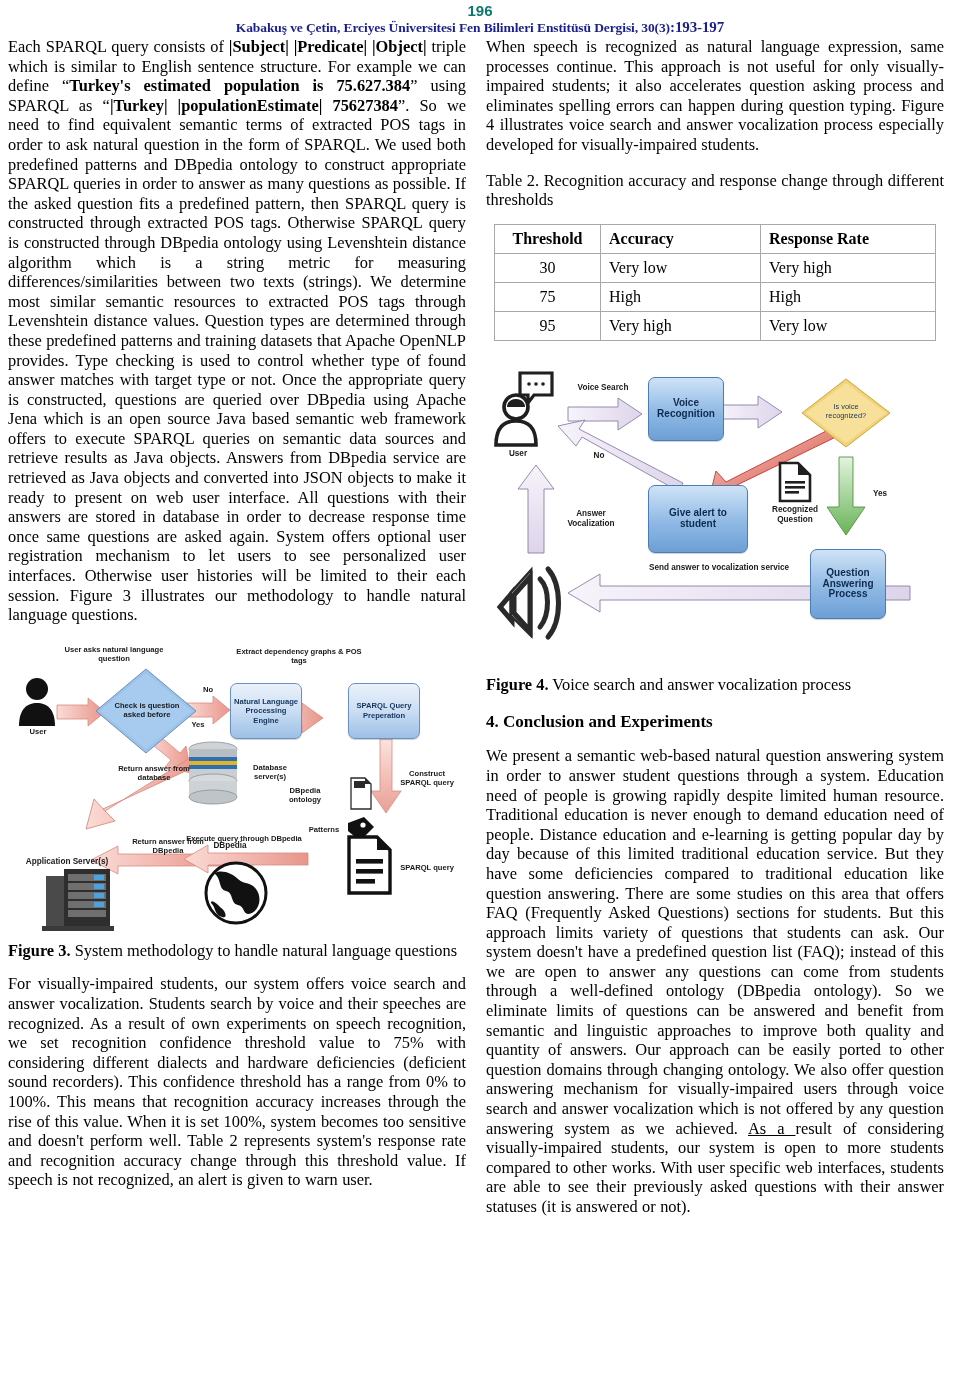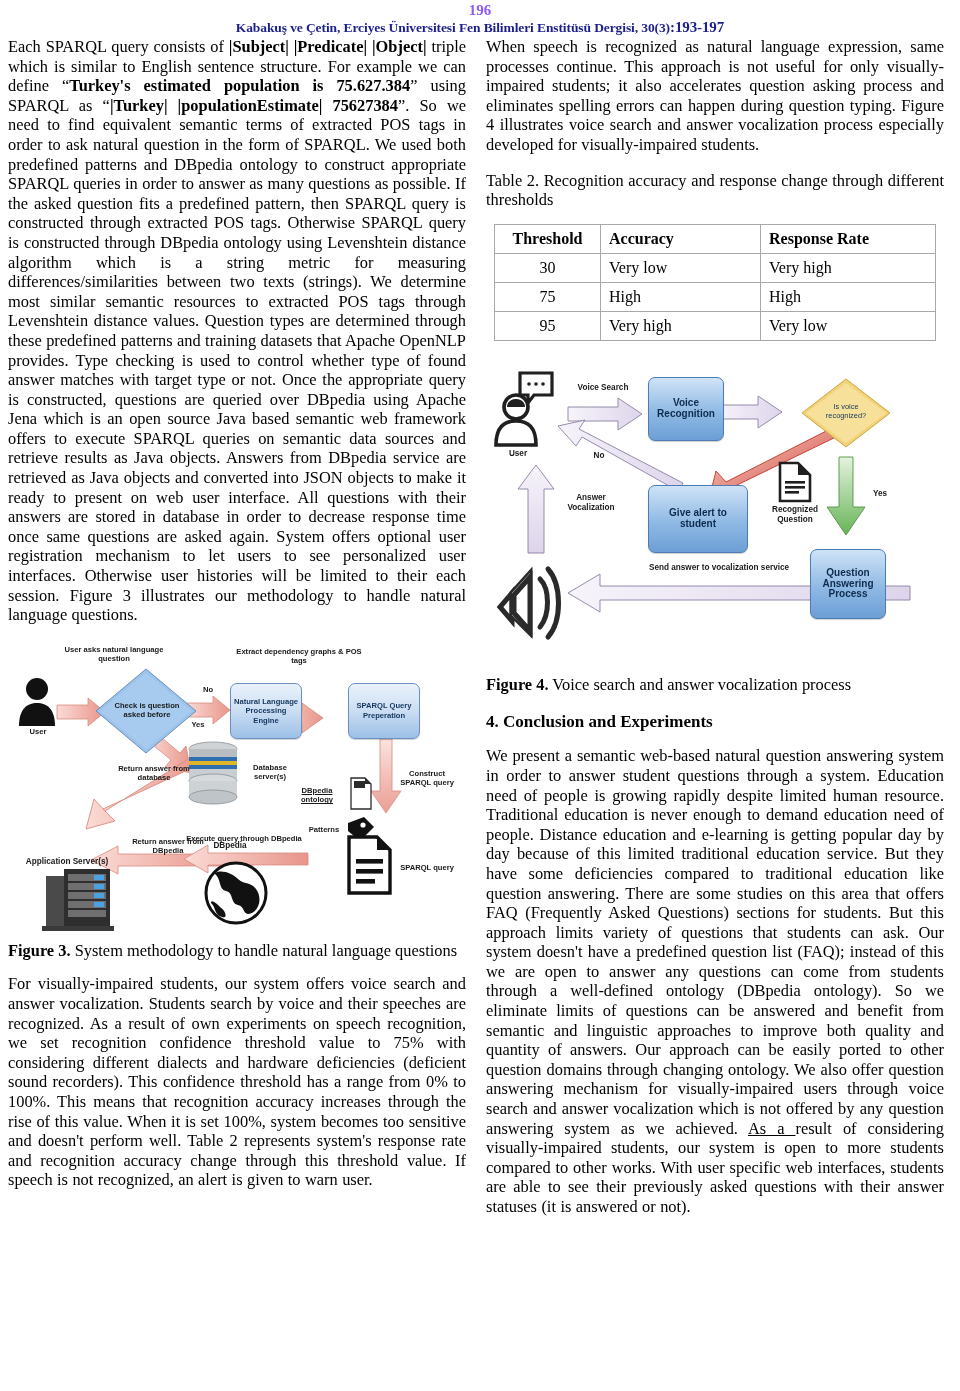--- a/index.html
+++ b/index.html
@@ -11,24 +11,24 @@
     font-family: "Liberation Serif", serif;
     color: #000000;
     position: relative;
     overflow: hidden;
   }
   .page { position: relative; width: 960px; height: 1391px; padding: 0; }
 
   
   .page-number {
     text-align: center;
-    font-family: Liberation Serif, serif;
+    font-family: Liberation Sans, sans-serif;
     font-size: 15px;
     line-height: 17px;
-    color: #8b5cf6;
+    color: #0f766e;
     font-weight: bold;
     padding-top: 2px;
   }
   .running-head {
     text-align: center;
     font-family: "Liberation Serif", serif;
     font-size: 13.5px;
     font-weight: bold;
     color: #1b1f8c;
     line-height: 16px;
@@ -269,21 +269,21 @@
         <div class="flab" style="left:100px; top:60px; width:78px;">Check is question asked before</div>
         <div class="flab" style="left:190px; top:44px; width:20px;">No</div>
         <div class="flab" style="left:179px; top:79px; width:22px;">Yes</div>
         <div class="flab" style="left:8px; top:86px; width:44px;">User</div>
         <div class="flab" style="left:228px; top:6px; width:126px;">Extract dependency graphs &amp; POS tags</div>
         <div class="flab" style="left:96px; top:123px; width:100px;">Return answer from database</div>
         <div class="flab" style="left:232px; top:122px; width:60px;">Database server(s)</div>
         <div class="flab bigger" style="left:2px; top:216px; width:114px;">Application Server(s)</div>
         <div class="flab" style="left:110px; top:196px; width:100px;">Return answer from DBpedia</div>
         <div class="flab bigger" style="left:196px; top:200px; width:52px;">DBpedia</div>
-        <div class="flab" style="left:278px; top:145px; width:62px;text-decoration:underline;">DBpedia ontology</div>
+        <div class="flab" style="left:266px; top:145px; width:62px;">DBpedia ontology</div>
         <div class="flab" style="left:294px; top:184px; width:44px;">Patterns</div>
         <div class="flab" style="left:392px; top:128px; width:54px;">Construct SPARQL query</div>
 
         <div class="flab" style="left:172px; top:193px; width:128px;">Execute query through DBpedia</div>
         <div class="flab" style="left:392px; top:222px; width:54px;">SPARQL query</div>
       </div>
 
       <p class="caption"><span class="lead">Figure 3.</span><span> System methodology to handle natural language questions</span></p>
 
       <p class="body gap">For visually-impaired students, our system offers voice search and answer vocalization. Students search by voice and their speeches are recognized. As a result of own experiments on speech recognition, we set recognition confidence threshold value to 75% with considering different dialects and hardware deficiencies (deficient sound recorders). This confidence threshold has a range from 0% to 100%. This means that recognition accuracy increases through the rise of this value. When it is set 100%, system becomes too  sensitive and doesn't perform well. Table 2 represents system's response rate and recognition accuracy change through this threshold value. If speech is not recognized, an alert is given to warn user.</p>
@@ -394,21 +394,21 @@
         <div class="fbox blue-strong" style="left:158px; top:120px; width:100px; height:68px;">Give alert to student</div>
         <div class="fbox blue-strong" style="left:320px; top:184px; width:76px; height:70px;">Question Answering Process</div>
 
         <div class="flab bigger" style="left:76px; top:18px; width:74px;">Voice Search</div>
         <div class="flab bigger" style="left:6px; top:84px; width:44px;">User</div>
         <div class="diamond-label" style="left:326px; top:37px; width:60px;">Is voice recognized?</div>
         <div class="flab bigger" style="left:98px; top:86px; width:22px;">No</div>
         <div class="flab bigger" style="left:378px; top:124px; width:24px;">Yes</div>
         <div class="flab bigger" style="left:274px; top:140px; width:62px;">Recognized Question</div>
         <div class="flab bigger" style="left:134px; top:198px; width:190px;">Send answer to vocalization service</div>
-        <div class="flab bigger" style="left:66px; top:128px; width:70px;">Answer Vocalization</div>
+        <div class="flab bigger" style="left:66px; top:144px; width:70px;">Answer Vocalization</div>
       </div>
 
       <p class="caption"><span class="lead">Figure 4.</span><span> Voice search and answer vocalization process</span></p>
 
       <h2 class="section">4. Conclusion and Experiments</h2>
 
       <p class="body"><span>We present a semantic web-based natural question answering system in order to answer student questions through a system. Education need of people is growing rapidly despite limited human resource. Traditional education is never enough to demand education need of people. Distance education and e-learning is getting popular day by day because of this limited traditional education service. But they have some deficiencies compared to traditional education like question answering. There are some studies on this area that offers FAQ (Frequently Asked Questions) sections for students. But this approach limits variety of questions that students can ask. Our system doesn't have a predefined question list (FAQ); instead of this we are open to answer any questions can come from students through a well-defined ontology (DBpedia ontology). So we eliminate limits of questions can be answered and benefit from semantic and linguistic approaches to improve both quality and quantity of answers. Our approach can be easily ported to other question domains through changing ontology. We also offer question answering mechanism for visually-impaired users through voice search and answer vocalization which is not offered by any question answering system as we achieved. </span><span class="u">As a </span><span>result of considering visually-impaired students, our system is open to more students compared to other works. With user specific web interfaces, students are able to see their previously asked questions with their answer statuses (it is answered or not).</span></p>
     </div>
 
   </div>

